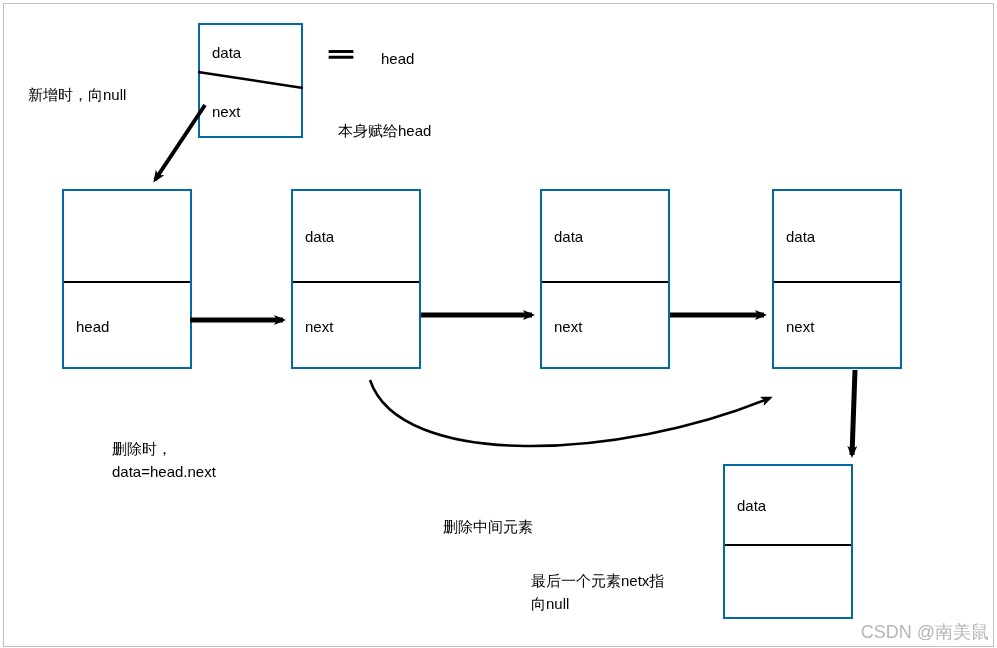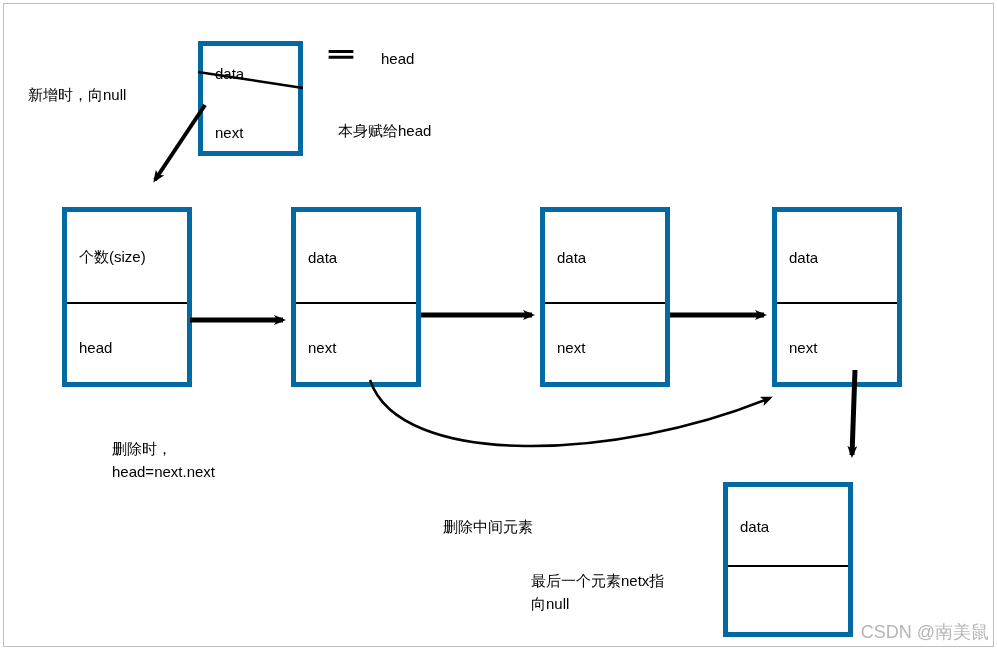--- a/index.html
+++ b/index.html
@@ -18,23 +18,22 @@
     position: absolute;
     left: 3px;
     top: 3px;
     width: 989px;
     height: 642px;
     border: 1px solid #bfbfbf;
   }
   .node {
     position: absolute;
     background: #fff;
-    border: 5px solid #0369a1;
+    border: 2px solid #0369a1;
     box-sizing: border-box;
-    margin-top: 18px;
   }
   .cell {
     position: absolute;
     left: 0;
     right: 0;
     display: flex;
     align-items: center;
     padding-left: 12px;
     box-sizing: border-box;
   }
@@ -84,23 +83,20 @@
 </svg>
 
 <div class="label" style="left:326px; top:30px; font-size:30px; font-weight:bold; transform:scaleX(1.5);">＝</div>
 <div class="label" style="left:381px; top:48px;">head</div>
 
 <div class="label" style="left:28px; top:84px;">新增时，向null</div>
 
 <div class="label" style="left:338px; top:120px;">本身赋给head</div>
 
 <div class="node" style="left:62px; top:189px; width:130px; height:180px;">
-  <div class="cell" style="top:0; height:90px;">
-    <span>个数(size)</span>
-  </div>
   <div class="divider" style="top:90px;"></div>
   <div class="cell" style="top:90px; height:90px;">
     <span>head</span>
   </div>
 </div>
 
 <div class="node" style="left:291px; top:189px; width:130px; height:180px;">
   <div class="cell" style="top:0; height:90px;">
     <span>data</span>
   </div>
@@ -131,21 +127,21 @@
 </div>
 
 <div class="node" style="left:723px; top:464px; width:130px; height:155px;">
   <div class="cell" style="top:0; height:78px;">
     <span>data</span>
   </div>
   <div class="divider" style="top:78px;"></div>
 </div>
 
 <div class="label" style="left:112px; top:438px;">删除时，
-head=next.next</div>
+data=head.next</div>
 
 <div class="label" style="left:443px; top:468px;margin-top:48px;">删除中间元素</div>
 
 <div class="label" style="left:531px; top:570px;">最后一个元素netx指
 向null</div>
 
 <svg class="overlay">
   <defs>
     <marker id="ah" markerWidth="14" markerHeight="14" refX="9" refY="5" orient="auto" markerUnits="userSpaceOnUse">
       <path d="M0,0 L12,5 L0,10 L3,5 Z" fill="#000"></path>

